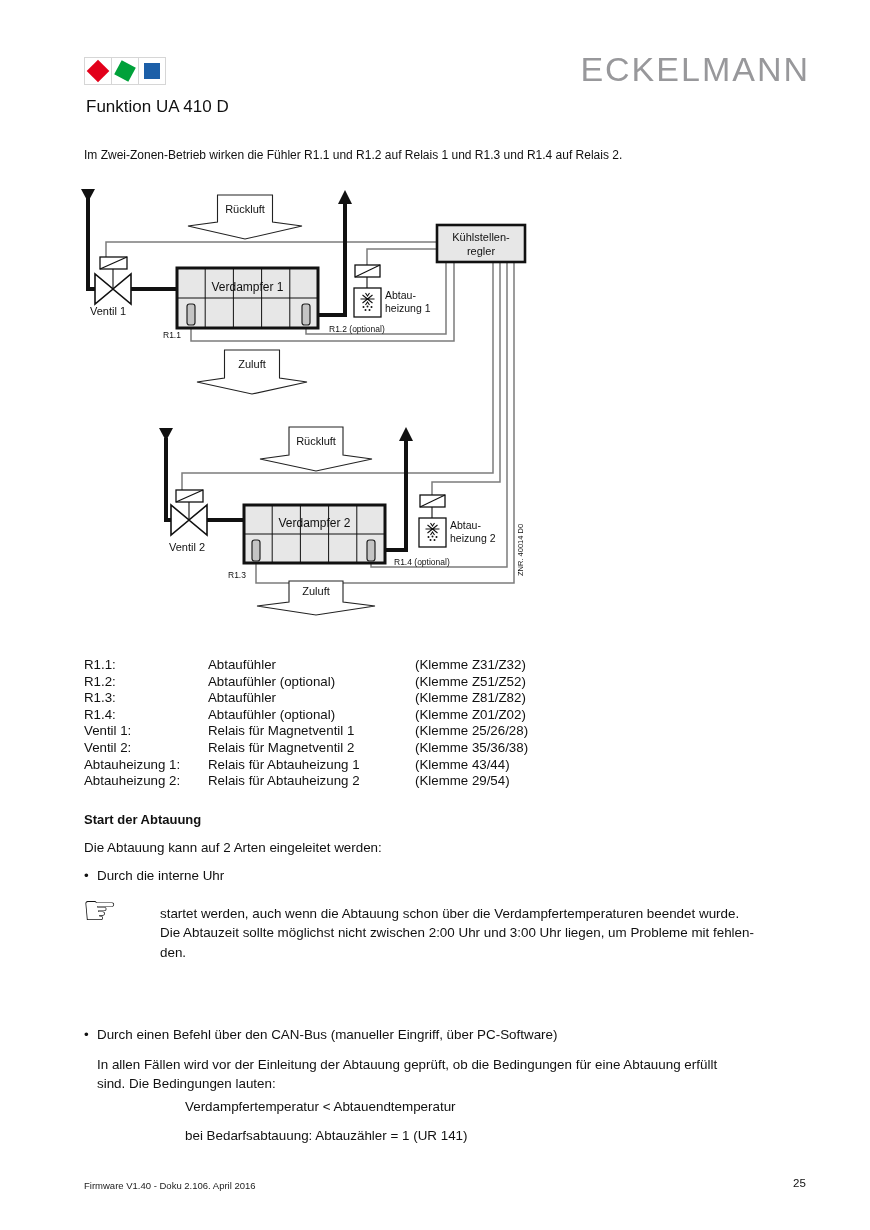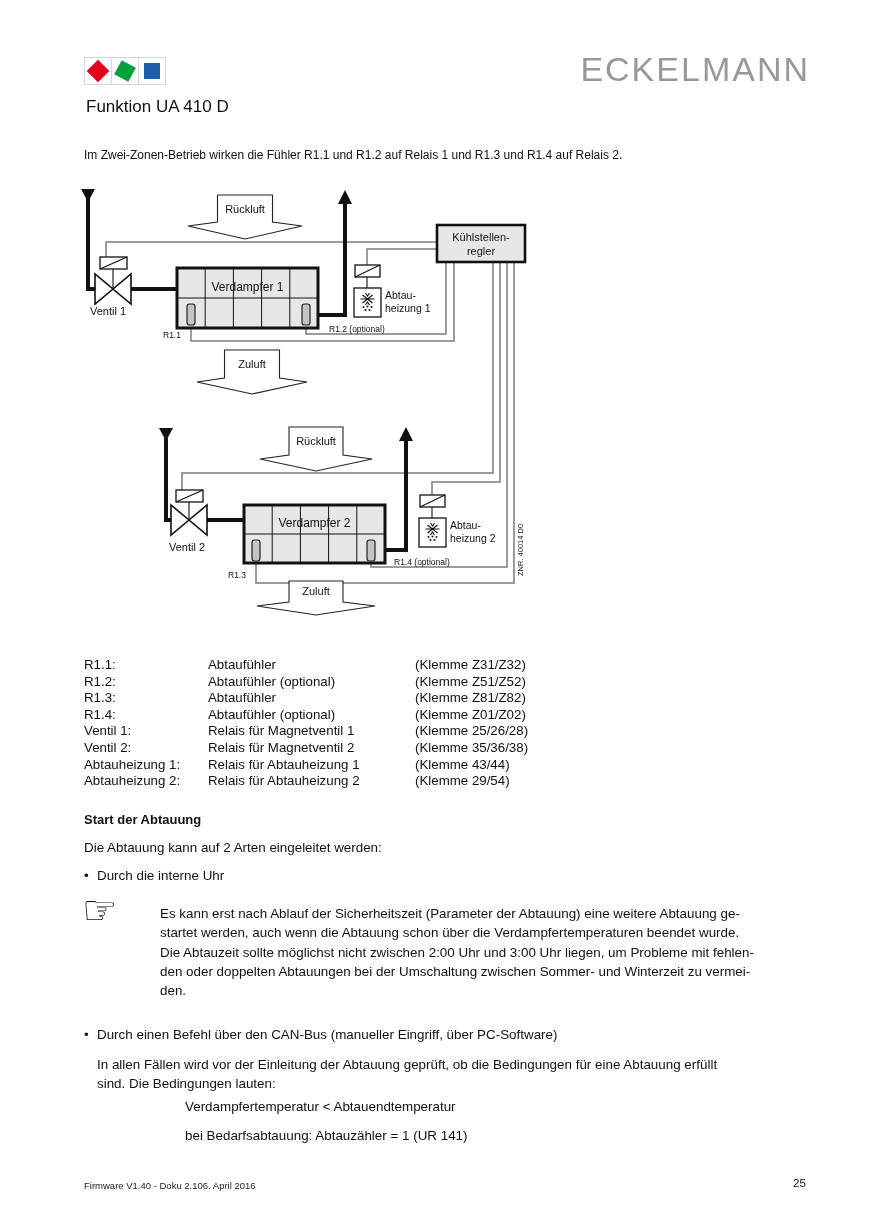--- a/index.html
+++ b/index.html
@@ -243,24 +243,22 @@
 <div class="abs heading">Start der Abtauung</div>
 <div class="abs lead">Die Abtauung kann auf 2 Arten eingeleitet werden:</div>
 
 <div class="abs bullet-row b1">
   <span class="bullet-mark">•</span>
   <span>Durch die interne Uhr</span>
 </div>
 
 <div class="abs note-icon">☞</div>
 <div class="abs note-text">
-  <div>Es kann erst nach Ablauf der Sicherheitszeit (Parameter der Abtauung) eine weitere Abtauung ge-</div>
   <div>startet werden, auch wenn die Abtauung schon über die Verdampfertemperaturen beendet wurde.</div>
   <div>Die Abtauzeit sollte möglichst nicht zwischen 2:00 Uhr und 3:00 Uhr liegen, um Probleme mit fehlen-</div>
-  <div>den oder doppelten Abtauungen bei der Umschaltung zwischen Sommer- und Winterzeit zu vermei-</div>
   <div>den.</div>
 </div>
 
 <div class="abs bullet-row b2">
   <span class="bullet-mark">•</span>
   <span>Durch einen Befehl über den CAN-Bus (manueller Eingriff, über PC-Software)</span>
 </div>
 
 <div class="abs para">
   <div>In allen Fällen wird vor der Einleitung der Abtauung geprüft, ob die Bedingungen für eine Abtauung erfüllt</div>

